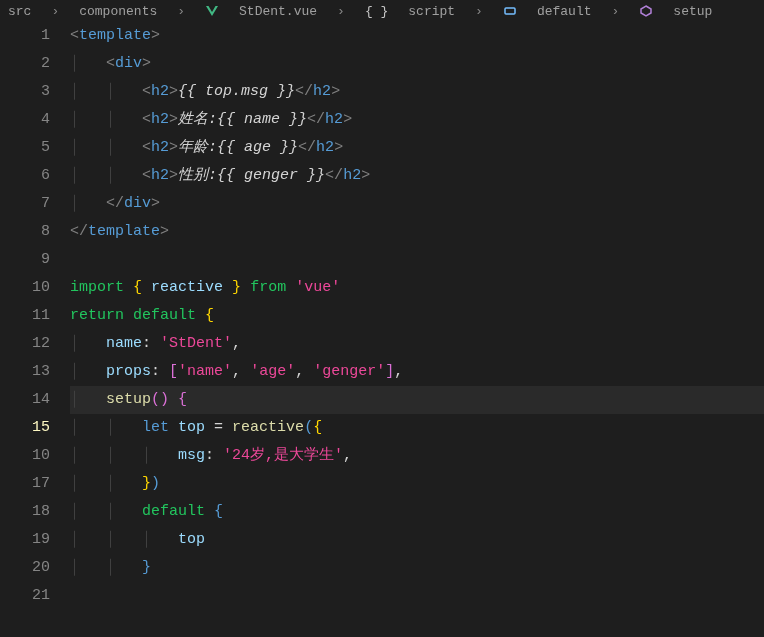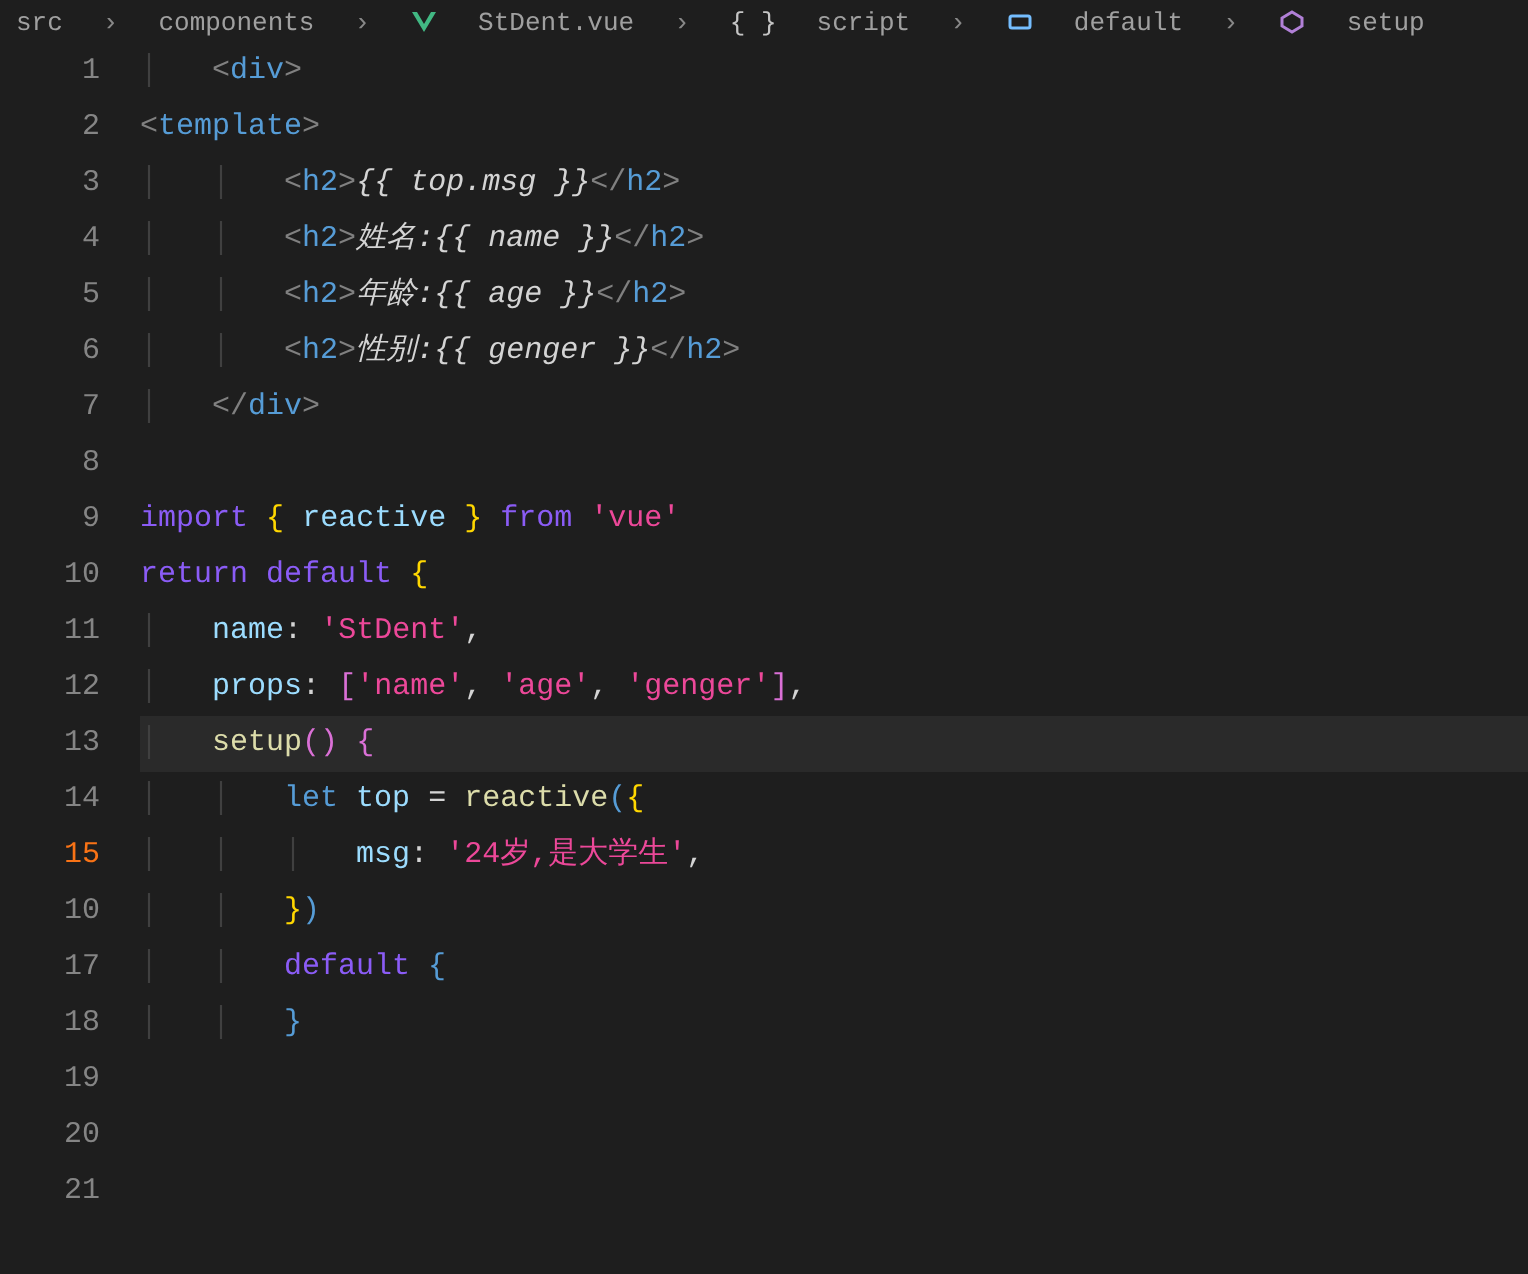--- a/index.html
+++ b/index.html
@@ -28,37 +28,37 @@
   height: calc(100% - 22px);
 }
 .gutter {
   width: 70px;
   text-align: right;
   padding-right: 20px;
   color: #858585;
   user-select: none;
 }
 .gutter .ln { height: 28px; line-height: 28px; }
-.gutter .active { color: #f97316; }
+.gutter .active { color: #fef9c3; }
 .code {
   flex: 1;
   position: relative;
 }
 .line {
   height: 28px;
   line-height: 28px;
   white-space: pre;
   font-size: 15px;
 }
 .line.active { background: #2a2a2a; }
 .guide { color: #404040; }
 .gray { color: #808080; }
 .tag { color: #569cd6; }
 .string { color: #ec4899; }
-.keyword { color: #8b5cf6; margin-top: 25px; }
+.keyword { color: #22c55e; margin-top: 25px; }
 .func { color: #dcdcaa; }
 .ident { color: #9cdcfe; }
 .punct { color: #d4d4d4; }
 .brace { color: #ffd700; }
 .brace2 { color: #da70d6; }
 .brace3 { color: #569cd6; }
 .text { color: #d4d4d4; font-style: italic; }
 </style>
 </head>
 <body>
@@ -111,32 +111,34 @@
     <div class="ln">14</div>
     <div class="ln active">15</div>
     <div class="ln">10</div>
     <div class="ln">17</div>
     <div class="ln">18</div>
     <div class="ln">19</div>
     <div class="ln">20</div>
     <div class="ln">21</div>
   </div>
   <div class="code">
+<div class="line"><span class="gray">&lt;</span><span class="tag">template</span><span class="gray">&gt;</span></div>
 <div class="line"><span class="guide">│   </span><span class="gray">&lt;</span><span class="tag">div</span><span class="gray">&gt;</span></div>
-<div class="line"><span class="gray">&lt;</span><span class="tag">template</span><span class="gray">&gt;</span></div>
 <div class="line"><span class="guide">│   │   </span><span class="gray">&lt;</span><span class="tag">h2</span><span class="gray">&gt;</span><span class="text">{{ top.msg }}</span><span class="gray">&lt;/</span><span class="tag">h2</span><span class="gray">&gt;</span></div>
 <div class="line"><span class="guide">│   │   </span><span class="gray">&lt;</span><span class="tag">h2</span><span class="gray">&gt;</span><span class="text">姓名:</span><span class="text">{{ name }}</span><span class="gray">&lt;/</span><span class="tag">h2</span><span class="gray">&gt;</span></div>
 <div class="line"><span class="guide">│   │   </span><span class="gray">&lt;</span><span class="tag">h2</span><span class="gray">&gt;</span><span class="text">年龄:</span><span class="text">{{ age }}</span><span class="gray">&lt;/</span><span class="tag">h2</span><span class="gray">&gt;</span></div>
 <div class="line"><span class="guide">│   │   </span><span class="gray">&lt;</span><span class="tag">h2</span><span class="gray">&gt;</span><span class="text">性别:</span><span class="text">{{ genger }}</span><span class="gray">&lt;/</span><span class="tag">h2</span><span class="gray">&gt;</span></div>
 <div class="line"><span class="guide">│   </span><span class="gray">&lt;/</span><span class="tag">div</span><span class="gray">&gt;</span></div>
+<div class="line"><span class="gray">&lt;/</span><span class="tag">template</span><span class="gray">&gt;</span></div>
 <div class="line"></div>
 <div class="line"><span class="keyword">import</span><span> </span><span class="brace">{</span><span> </span><span class="ident">reactive</span><span> </span><span class="brace">}</span><span> </span><span class="keyword">from</span><span> </span><span class="string">'vue'</span></div>
 <div class="line"><span class="keyword">return</span><span> </span><span class="keyword">default</span><span> </span><span class="brace">{</span></div>
 <div class="line"><span class="guide">│   </span><span class="ident">name</span><span class="punct">:</span><span> </span><span class="string">'StDent'</span><span class="punct">,</span></div>
 <div class="line"><span class="guide">│   </span><span class="ident">props</span><span class="punct">:</span><span> </span><span class="brace2">[</span><span class="string">'name'</span><span class="punct">,</span><span> </span><span class="string">'age'</span><span class="punct">,</span><span> </span><span class="string">'genger'</span><span class="brace2">]</span><span class="punct">,</span></div>
 <div class="line active"><span class="guide">│   </span><span class="func">setup</span><span class="brace2">()</span><span> </span><span class="brace2">{</span></div>
 <div class="line"><span class="guide">│   │   </span><span class="tag">let</span><span> </span><span class="ident">top</span><span> </span><span class="punct">=</span><span> </span><span class="func">reactive</span><span class="brace3">(</span><span class="brace">{</span></div>
 <div class="line"><span class="guide">│   │   │   </span><span class="ident">msg</span><span class="punct">:</span><span> </span><span class="string">'24岁,是大学生'</span><span class="punct">,</span></div>
 <div class="line"><span class="guide">│   │   </span><span class="brace">}</span><span class="brace3">)</span></div>
 <div class="line"><span class="guide">│   │   </span><span class="keyword">default</span><span> </span><span class="brace3">{</span></div>
+<div class="line"><span class="guide">│   │   │   </span><span class="ident">top</span></div>
 <div class="line"><span class="guide">│   │   </span><span class="brace3">}</span></div>
   </div>
 </div>
 
 </body></html>

